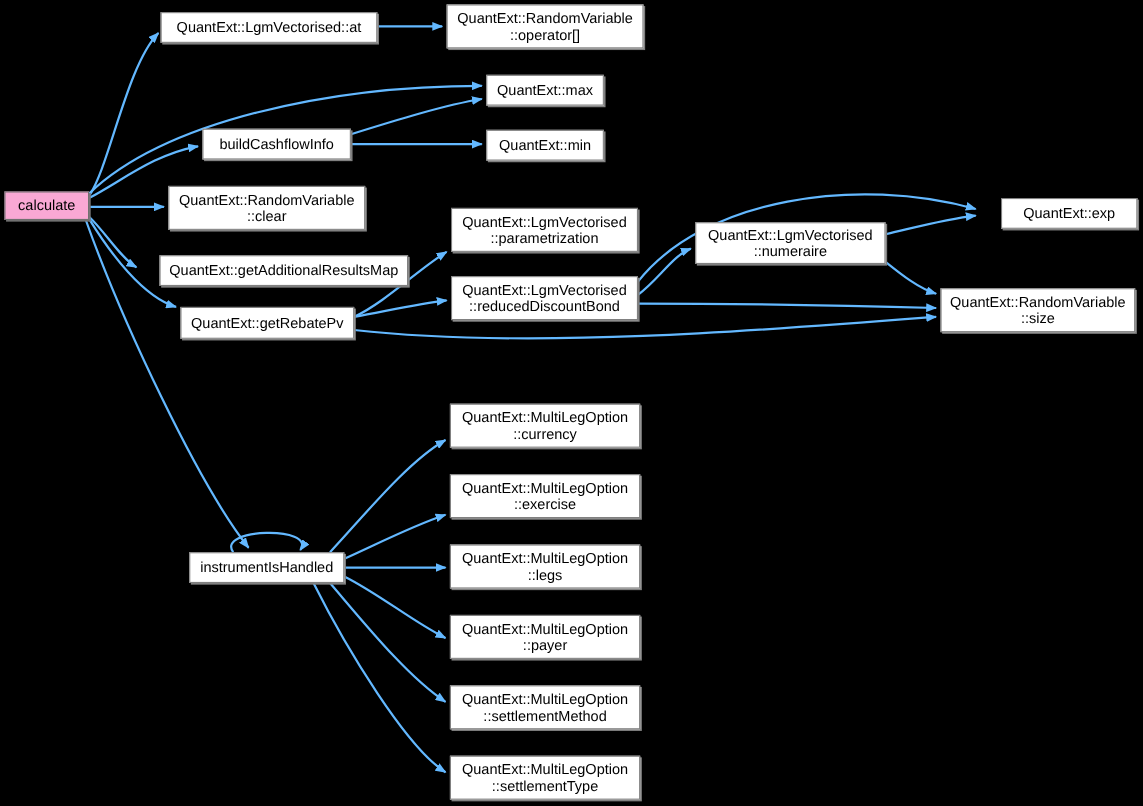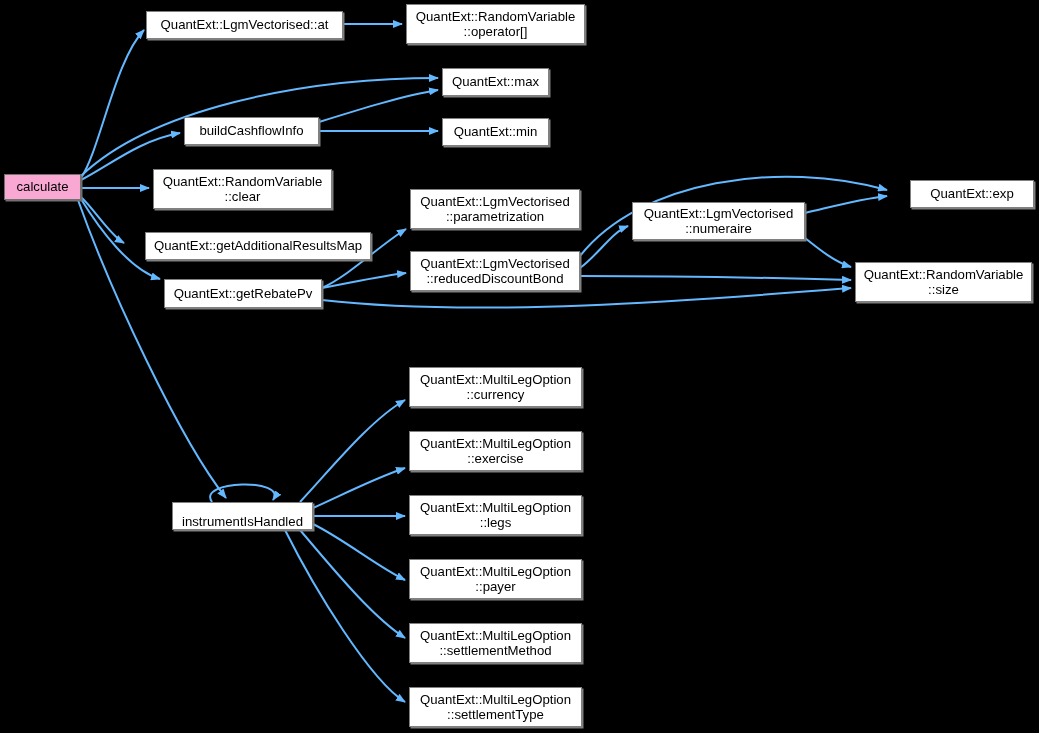--- a/index.html
+++ b/index.html
@@ -92,21 +92,21 @@
         <span>QuantExt::LgmVectorised
 ::numeraire</span>
       </div>
       <div class="node" style="left: 910px; top: 180px; width: 124px; height: 28px; justify-content: center;">
         <span>QuantExt::exp</span>
       </div>
       <div class="node" style="left: 855px; top: 262px; width: 177px; height: 40px;">
         <span>QuantExt::RandomVariable
 ::size</span>
       </div>
-      <div class="node" style="left: 172px; top: 502px; width: 141px; height: 28px; align-items: flex-end;">
+      <div class="node" style="left: 172px; top: 502px; width: 141px; height: 28px;">
         <span>instrumentIsHandled</span>
       </div>
       <div class="node" style="left: 409px; top: 367px; width: 173px; height: 40px;">
         <span>QuantExt::MultiLegOption
 ::currency</span>
       </div>
       <div class="node" style="left: 409px; top: 431px; width: 173px; height: 40px;">
         <span>QuantExt::MultiLegOption
 ::exercise</span>
       </div>

